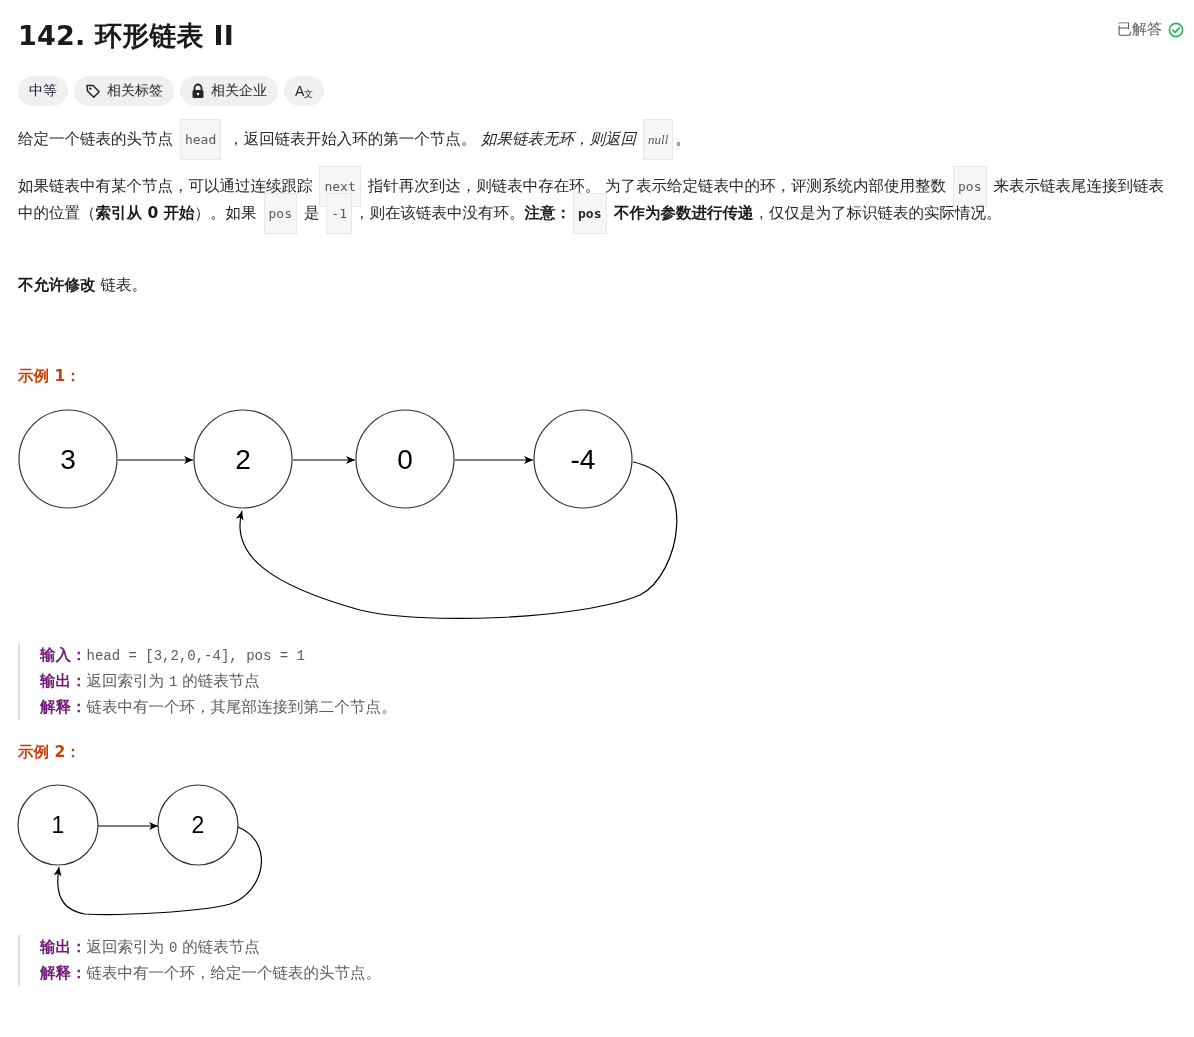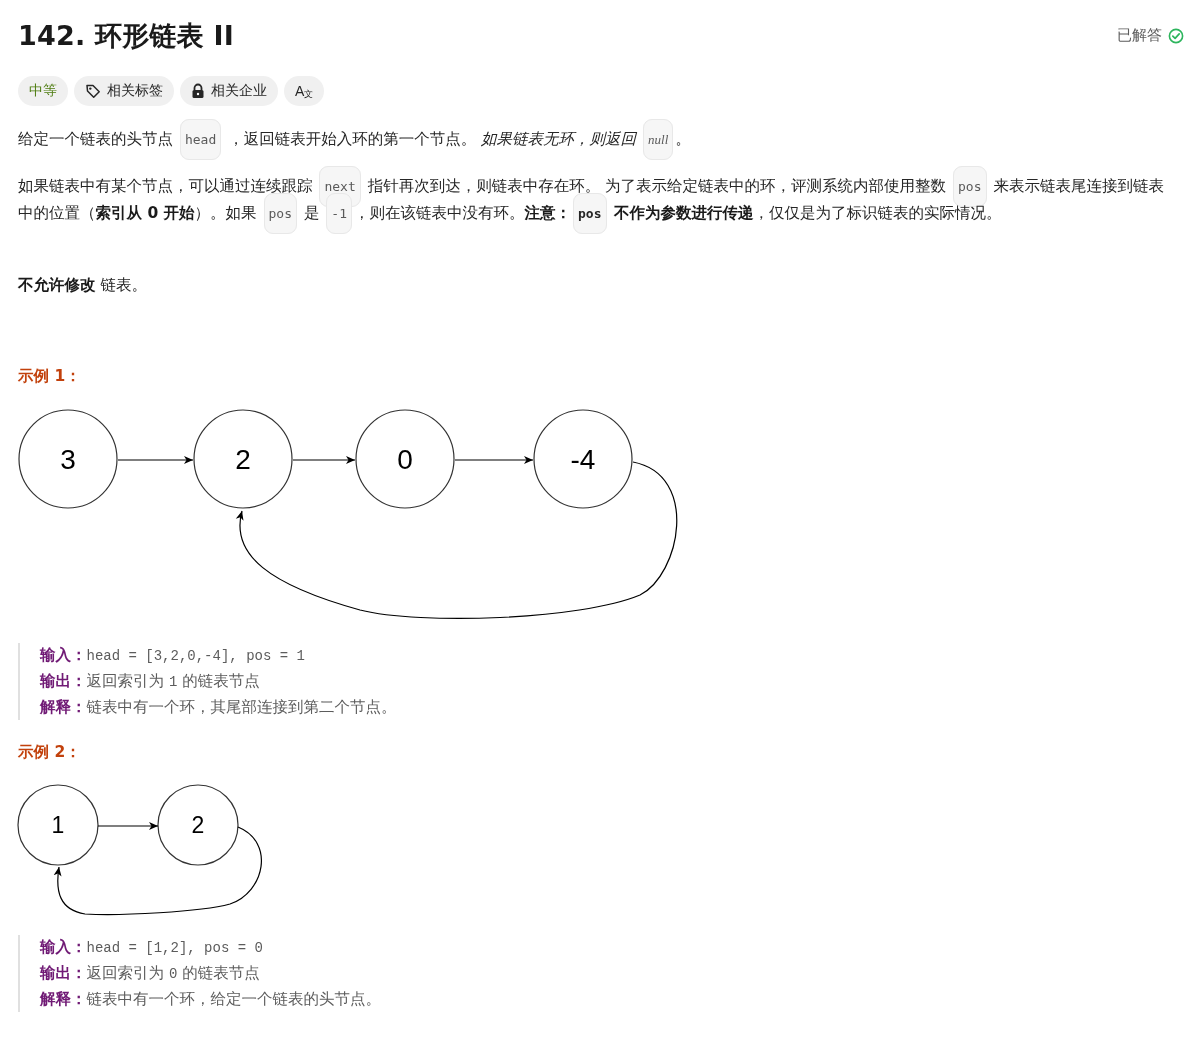--- a/index.html
+++ b/index.html
@@ -9,45 +9,45 @@
     color: #262626;
     font-size: 15px;
     position: relative;
   }
   .title {
     position: absolute; left: 18px; top: 18px;
     font-size: 27px; font-weight: bold; color: #1a1a1a;
     letter-spacing: 0.2px;
   }
   .solved {
-    position: absolute; right: 10px; top: 26px;
+    position: absolute; right: 10px; top: 20px;
     display: flex; align-items: center; gap: 6px;
     font-size: 15px; color: #5c5c5c;
   }
   .solved svg { display: block; }
   .tags {
     position: absolute; left: 18px; top: 76px;
     display: flex; gap: 6px;
   }
   .tag {
     height: 30px; border-radius: 15px; background: #f0f0f0;
     display: flex; align-items: center; gap: 6px;
     padding: 0 11px; font-size: 14px; color: #262626;
     cursor: pointer;
   }
-  .tag.difficulty { color: #4d7c0f; }
+  .tag.difficulty { color: #0f172a; }
   .tag svg { display: block; }
   .para {
     position: absolute; left: 18px; width: 1160px;
     font-size: 15.5px; line-height: 26px; color: #262626;
   }
   code {
     font-family: "DejaVu Sans Mono", "Liberation Mono", monospace;
     font-size: 13px; color: #5a5a5a;
-    background: #f6f6f6; border: 1px solid #e8e8e8; border-radius: 9px;
+    background: #f6f6f6; border: 1px solid #e8e8e8; border-radius: 0;
     padding: 12px 4px; margin: 0 2px;
   }
   b { font-weight: bold; color: #1a1a1a; }
   i { font-style: italic; }
   .ex-title {
     position: absolute; left: 18px;
     font-size: 15.5px; font-weight: bold; color: #c2410c;
   }
   .diagram { position: absolute; left: 0; }
   .quote {
@@ -173,16 +173,15 @@
     <circle cx="198" cy="43" r="40" fill="#fff" stroke="#333" stroke-width="1.2"></circle>
     <text x="198" y="51" text-anchor="middle" font-family="Liberation Sans, sans-serif" font-size="23" fill="#000">2</text>
   </g>
   <g stroke="#000" stroke-width="1.2" fill="none">
     <line x1="98" y1="44" x2="158" y2="44" marker-end="url(#ah2)"></line>
     <path d="M238 45 C 275 60, 265 110, 230 122 C 200 130, 120 134, 85 132 C 60 128, 55 110, 59 85" marker-end="url(#ah2)"></path>
   </g>
 </svg>
 
 <div class="quote" style="top:935px;">
-  <div><span class="lbl">输入：</span><span class="mono">head = [1,2], pos = 0</span></div>
   <div><span class="lbl">输出：</span><span>返回索引为 </span><span class="mono">0</span><span> 的链表节点</span></div>
   <div><span class="lbl">解释：</span><span>链表中有一个环，给定一个链表的头节点。</span></div>
 </div>
 
 </body></html>

